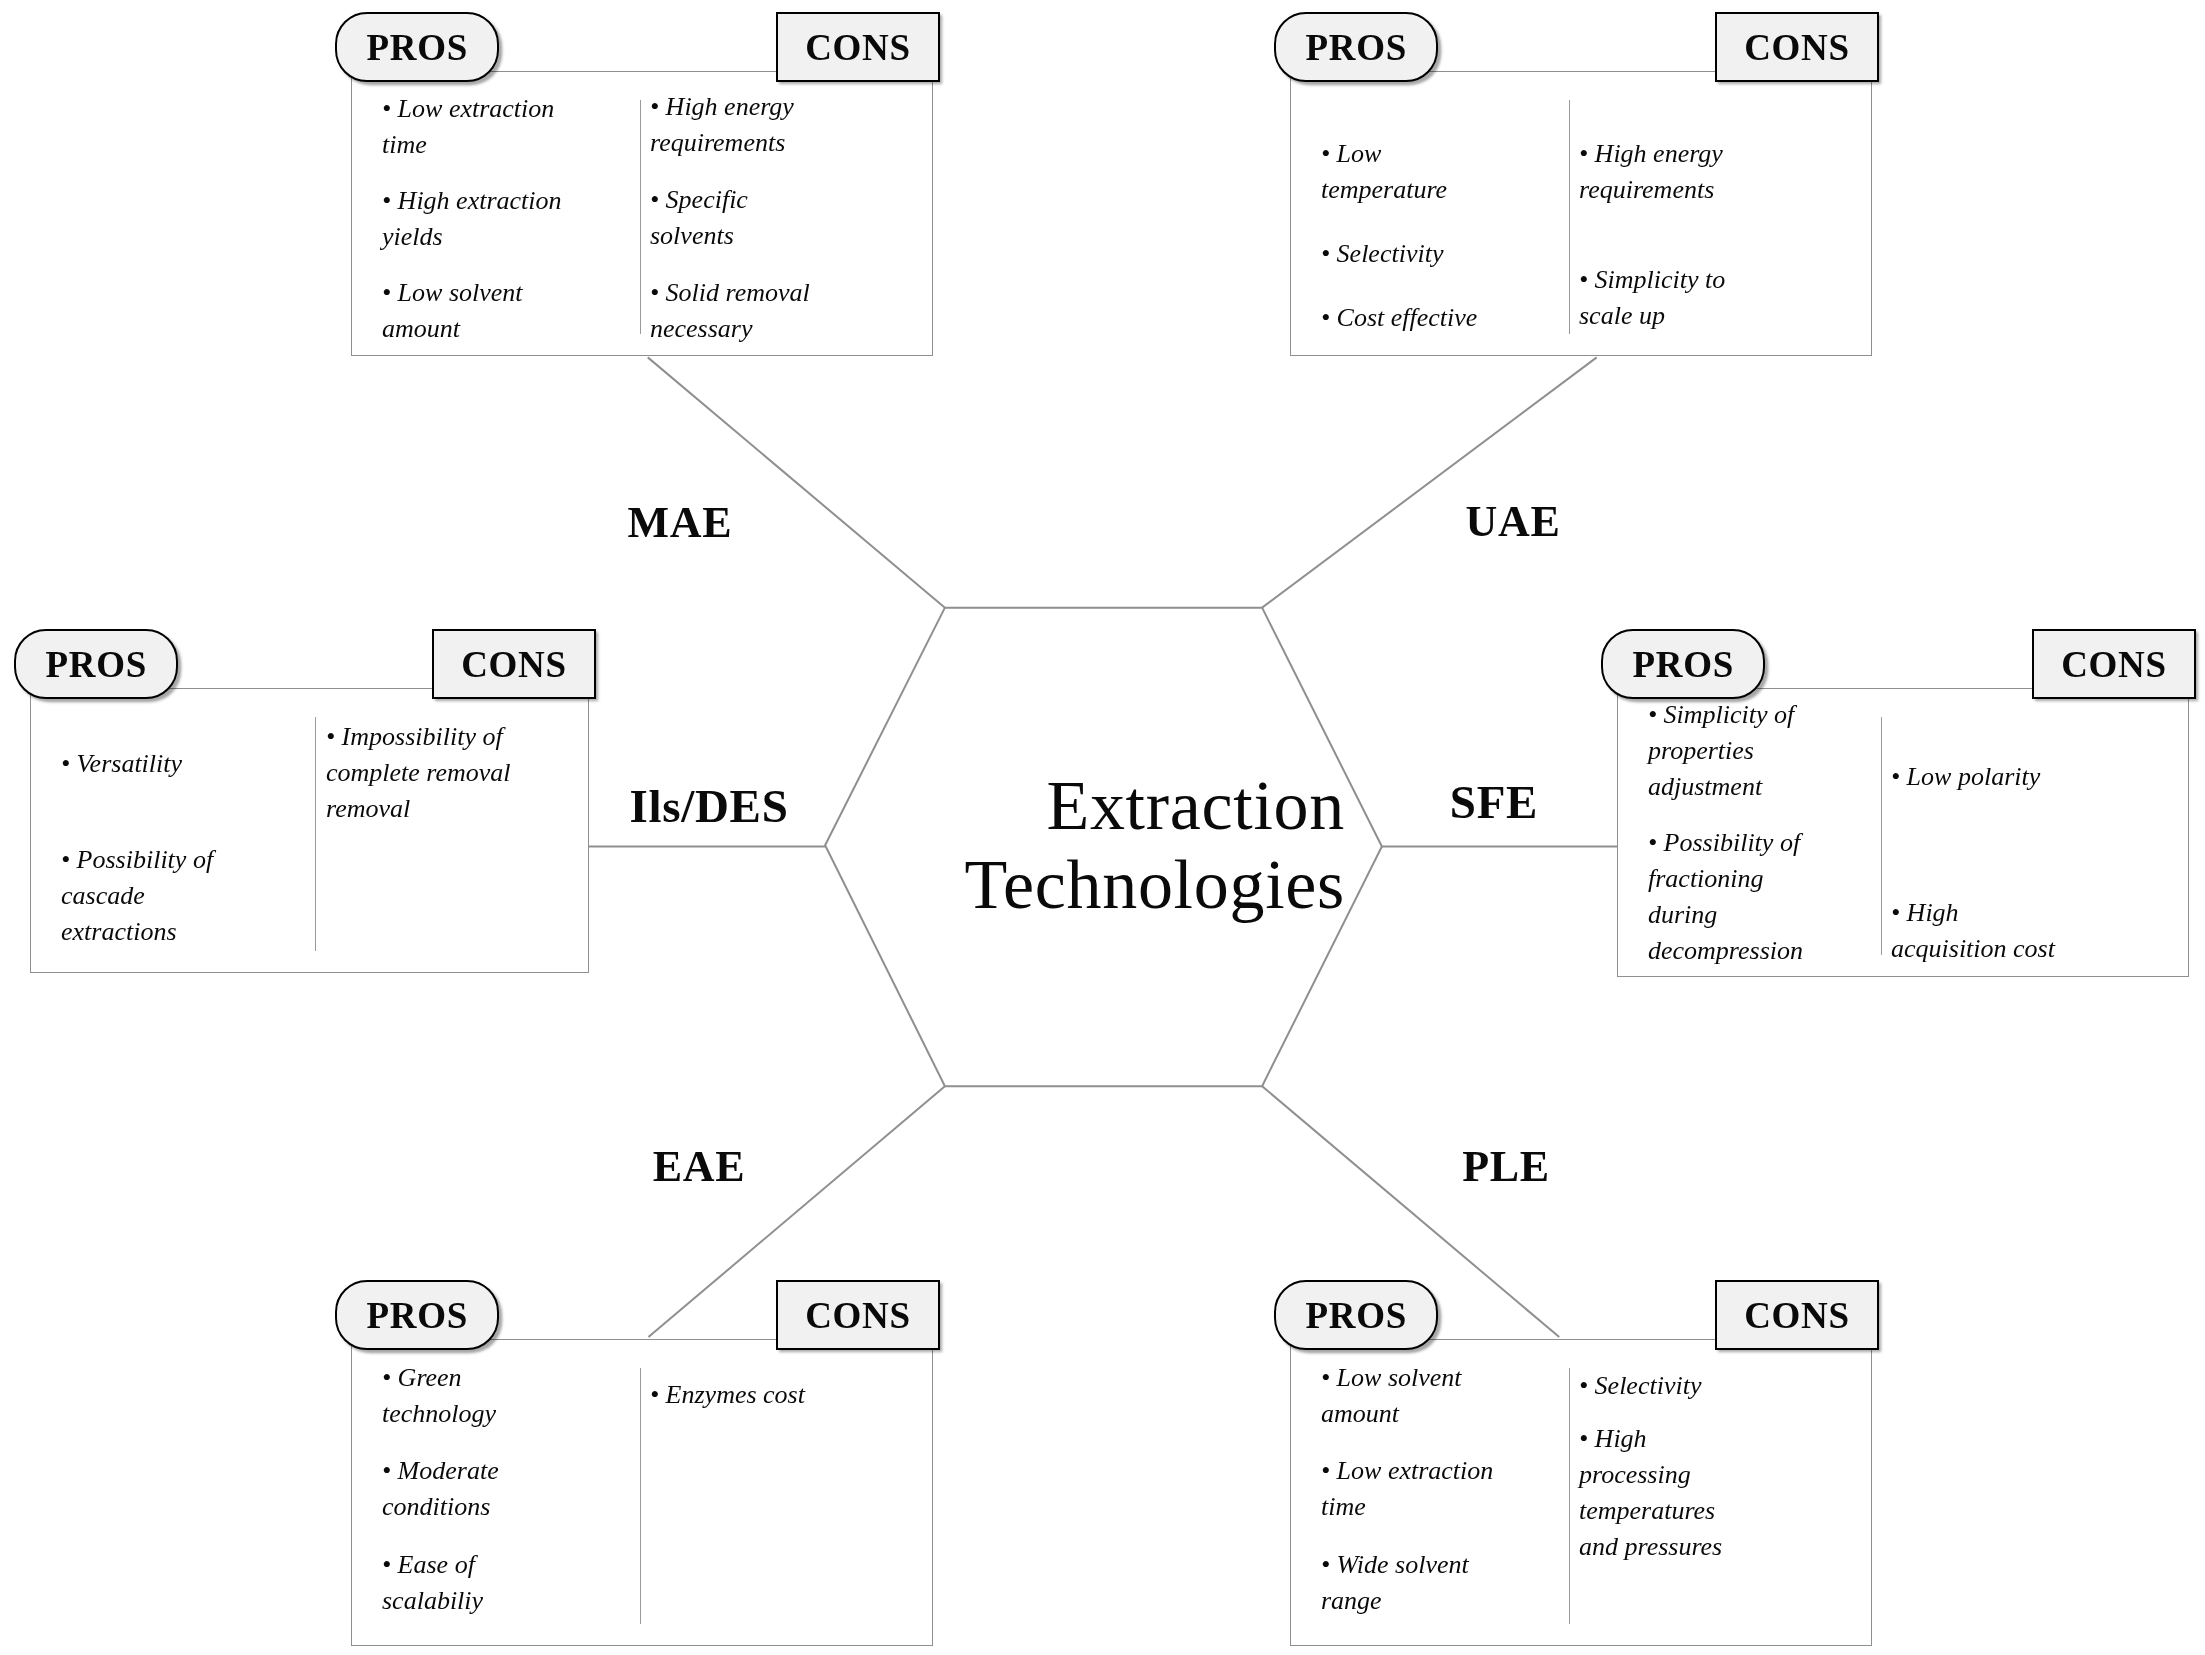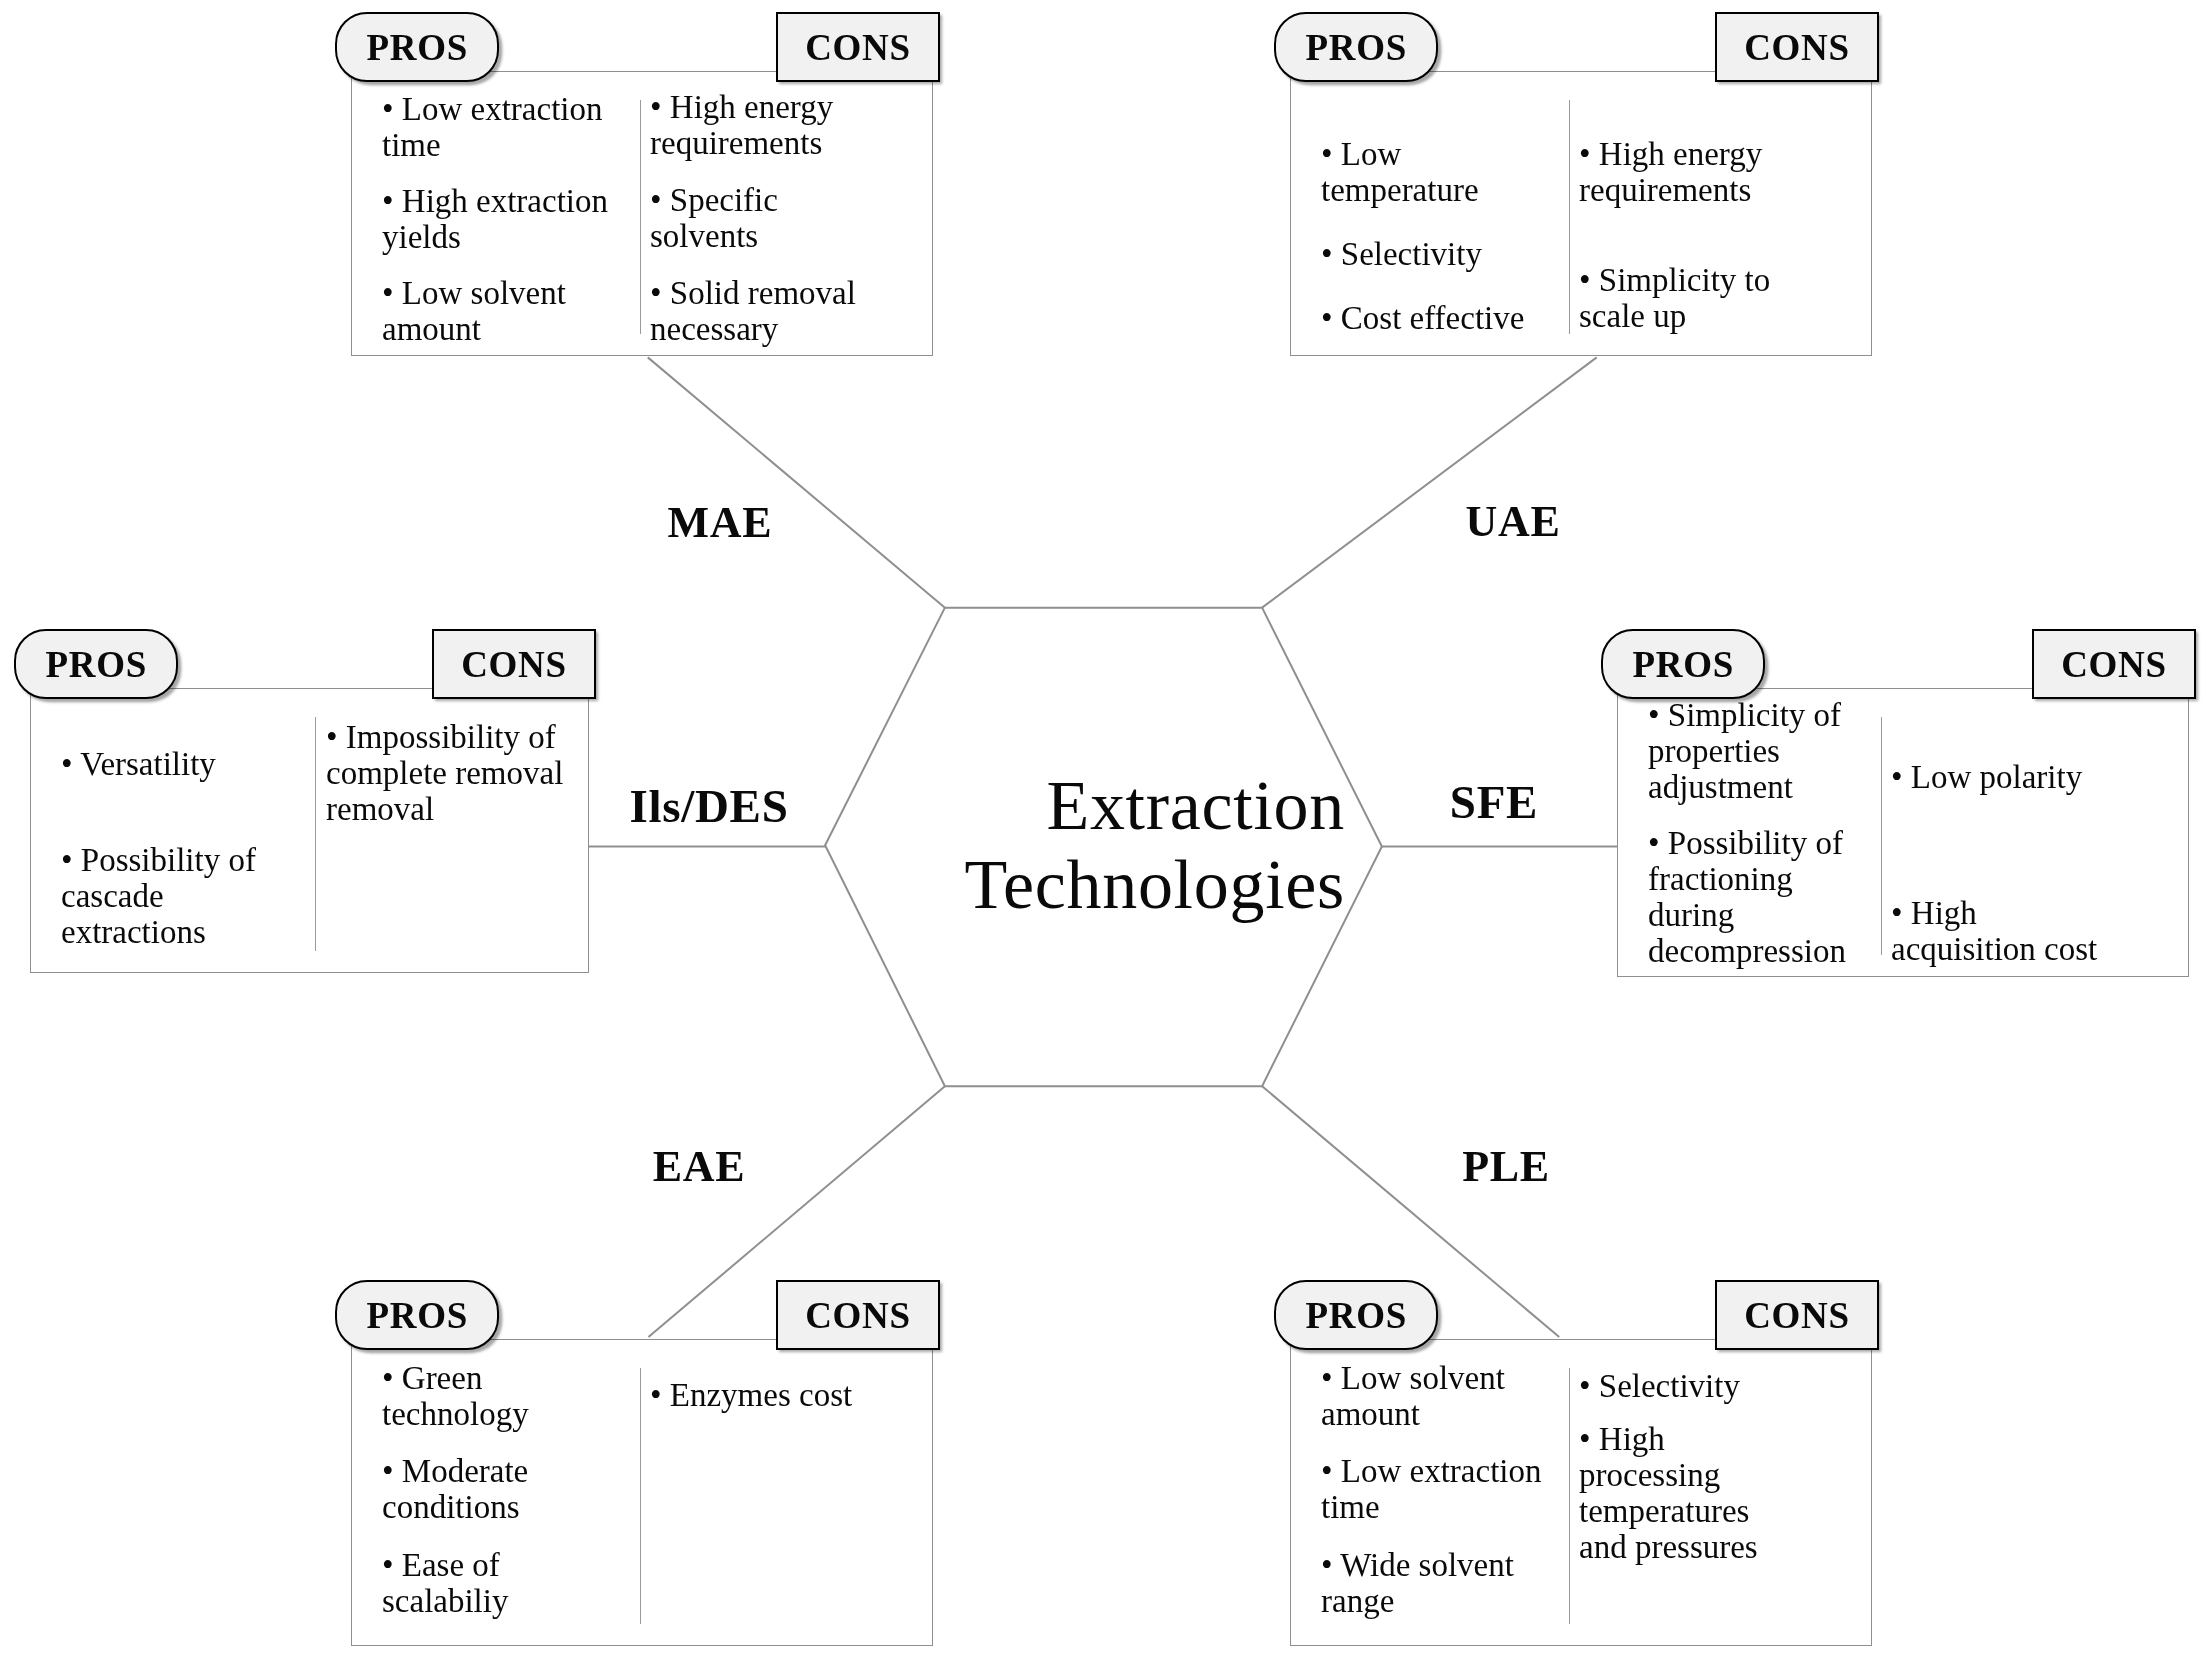--- a/index.html
+++ b/index.html
@@ -27,21 +27,21 @@
 
   
   .branch-label {
     position: absolute;
     transform: translate(-50%, -50%);
     font-weight: bold;
     font-size: 44px;
     letter-spacing: 0.7px;
     white-space: nowrap;
   }
-  #label-mae { left: 720px; top: 522px; }
+  #label-mae { left: 680px; top: 522px; }
   #label-uae { left: 1513px; top: 521px; }
   #label-ilsdes { left: 709px; top: 806px; font-size: 47px; }
   #label-sfe { left: 1494px; top: 802px; font-size: 47px; }
   #label-eae { left: 699px; top: 1166px; }
   #label-ple { left: 1506px; top: 1166px; }
 
   
   .tech-box {
     position: absolute;
     background: #ffffff;
@@ -78,22 +78,23 @@
     z-index: 1;
   }
   #box-mae .divider, #box-eae .divider { left: 288px; }
   #box-uae .divider, #box-ple .divider { left: 278px; }
   #box-ils .divider { left: 284px; }
   #box-sfe .divider { left: 263px; }
 
   .col {
     position: absolute; top: 0; bottom: 0;
     box-sizing: border-box;
-    font-size: 33px; line-height: 36px;
+    font-size: 26px; line-height: 36px;
     z-index: 2;
+    font-style: italic;
   }
   .col .item { margin: 0; }
   .col .line { white-space: nowrap; }
 
   .col-pros { left: 0; padding-left: 30px; padding-right: 6.7px; }
   .col-cons { padding-left: 12px; padding-right: 5.4px; right: 0; }
 
   #box-mae .col-pros { width: 288px; padding-top: 19px; }
   #box-mae .col-pros .item { margin-bottom: 20px; }
   #box-mae .col-cons { width: 294px; padding-top: 16.7px; }

